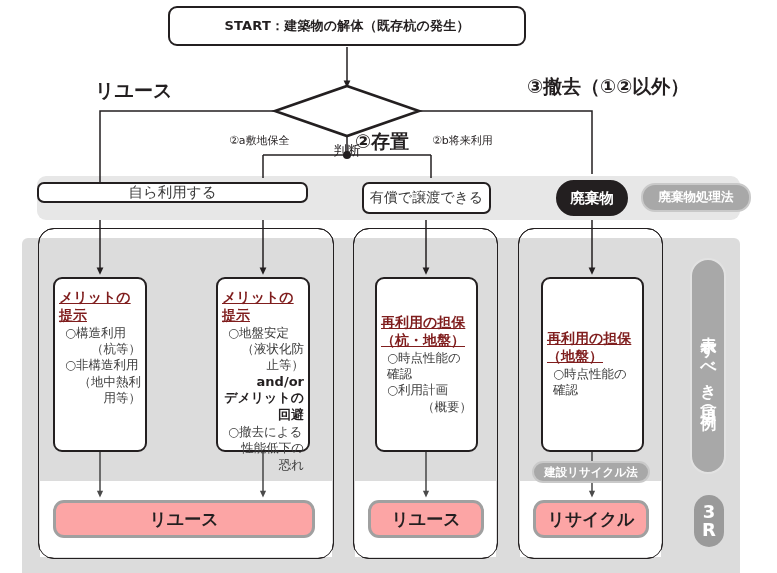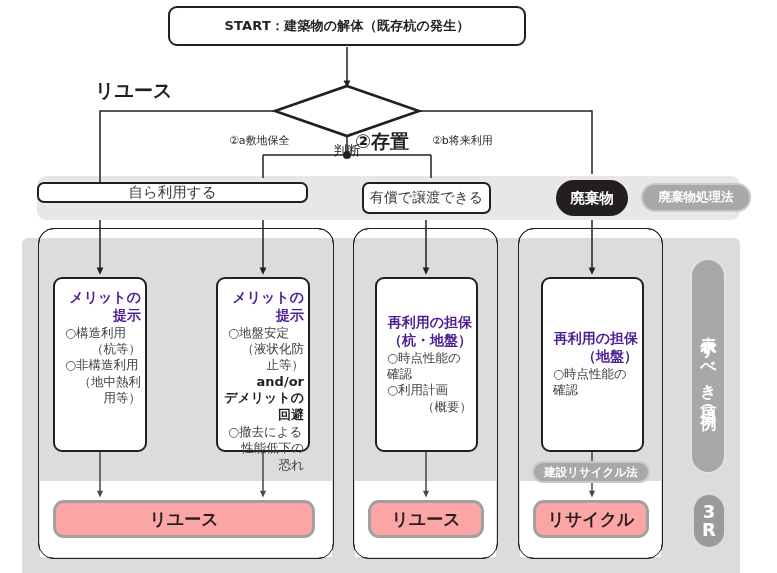--- a/index.html
+++ b/index.html
@@ -79,21 +79,21 @@
   .card{
     background:#ffffff;
     border:2.4px solid #231f20;
     border-radius:9px;
     z-index:4;
     display:flex;flex-direction:column;
     justify-content:center;
     padding:6px 4px;
   }
   .card.topalign{justify-content:flex-start;padding-top:10px;}
-  .card .hd{font-weight:bold;font-size:14px;text-align:right;line-height:1.28;color:#4c1d95;}
+  .card .hd{font-weight:bold;font-size:14px;text-align:left;line-height:1.28;color:#7f1d1d;text-decoration:underline;}
   .card .ln{font-size:12.5px;text-align:right;line-height:1.3;color:#3d3d3d;}
   .card .ln.l{text-align:left;padding-left:6px;}
   .card .mid{font-weight:bold;font-size:13px;text-align:right;line-height:1.3;}
 
   
   .result{
     background:#fca5a5;
     border:3.4px solid #a0a0a0;
     border-radius:11px;
     display:flex;align-items:center;justify-content:center;
@@ -183,20 +183,21 @@
       <path d="M592,452 L592,466"></path>
       <path d="M592,481 L592,494" marker-end="url(#arwg)"></path>
     </g>
   </svg>
 
   <div class="abs start-box" style="left:168px;top:6px;width:358px;height:40px;">START：建築物の解体（既存杭の発生）</div>
 
   <div class="abs diamond-label" style="left:311px;top:98px;width:72px;height:26px;">判断</div>
 
   <div class="abs branch-big" style="left:95px;top:78px;">リユース</div>
+  <div class="abs branch-big" style="left:527px;top:74px;">③撤去（①②以外）</div>
   <div class="abs branch-big" style="left:355px;top:129px;">②存置</div>
   <div class="abs branch-small" style="left:229px;top:133px;">②a敷地保全</div>
   <div class="abs branch-small" style="left:432px;top:133px;">②b将来利用</div>
 
   <div class="abs r2-box wide" style="left:37px;top:182px;width:271px;height:21px;text-align:right;">自ら利用する</div>
   <div class="abs r2-box" style="left:362px;top:182px;width:129px;height:32px;">有償で譲渡できる</div>
   <div class="abs r2-black" style="left:556px;top:180px;width:72px;height:36px;">廃棄物</div>
   <div class="abs pill-law" style="left:641px;top:183px;width:110px;height:29px;">廃棄物処理法</div>
 
   <div class="abs card topalign" style="left:53px;top:277px;width:94px;height:175px;">

